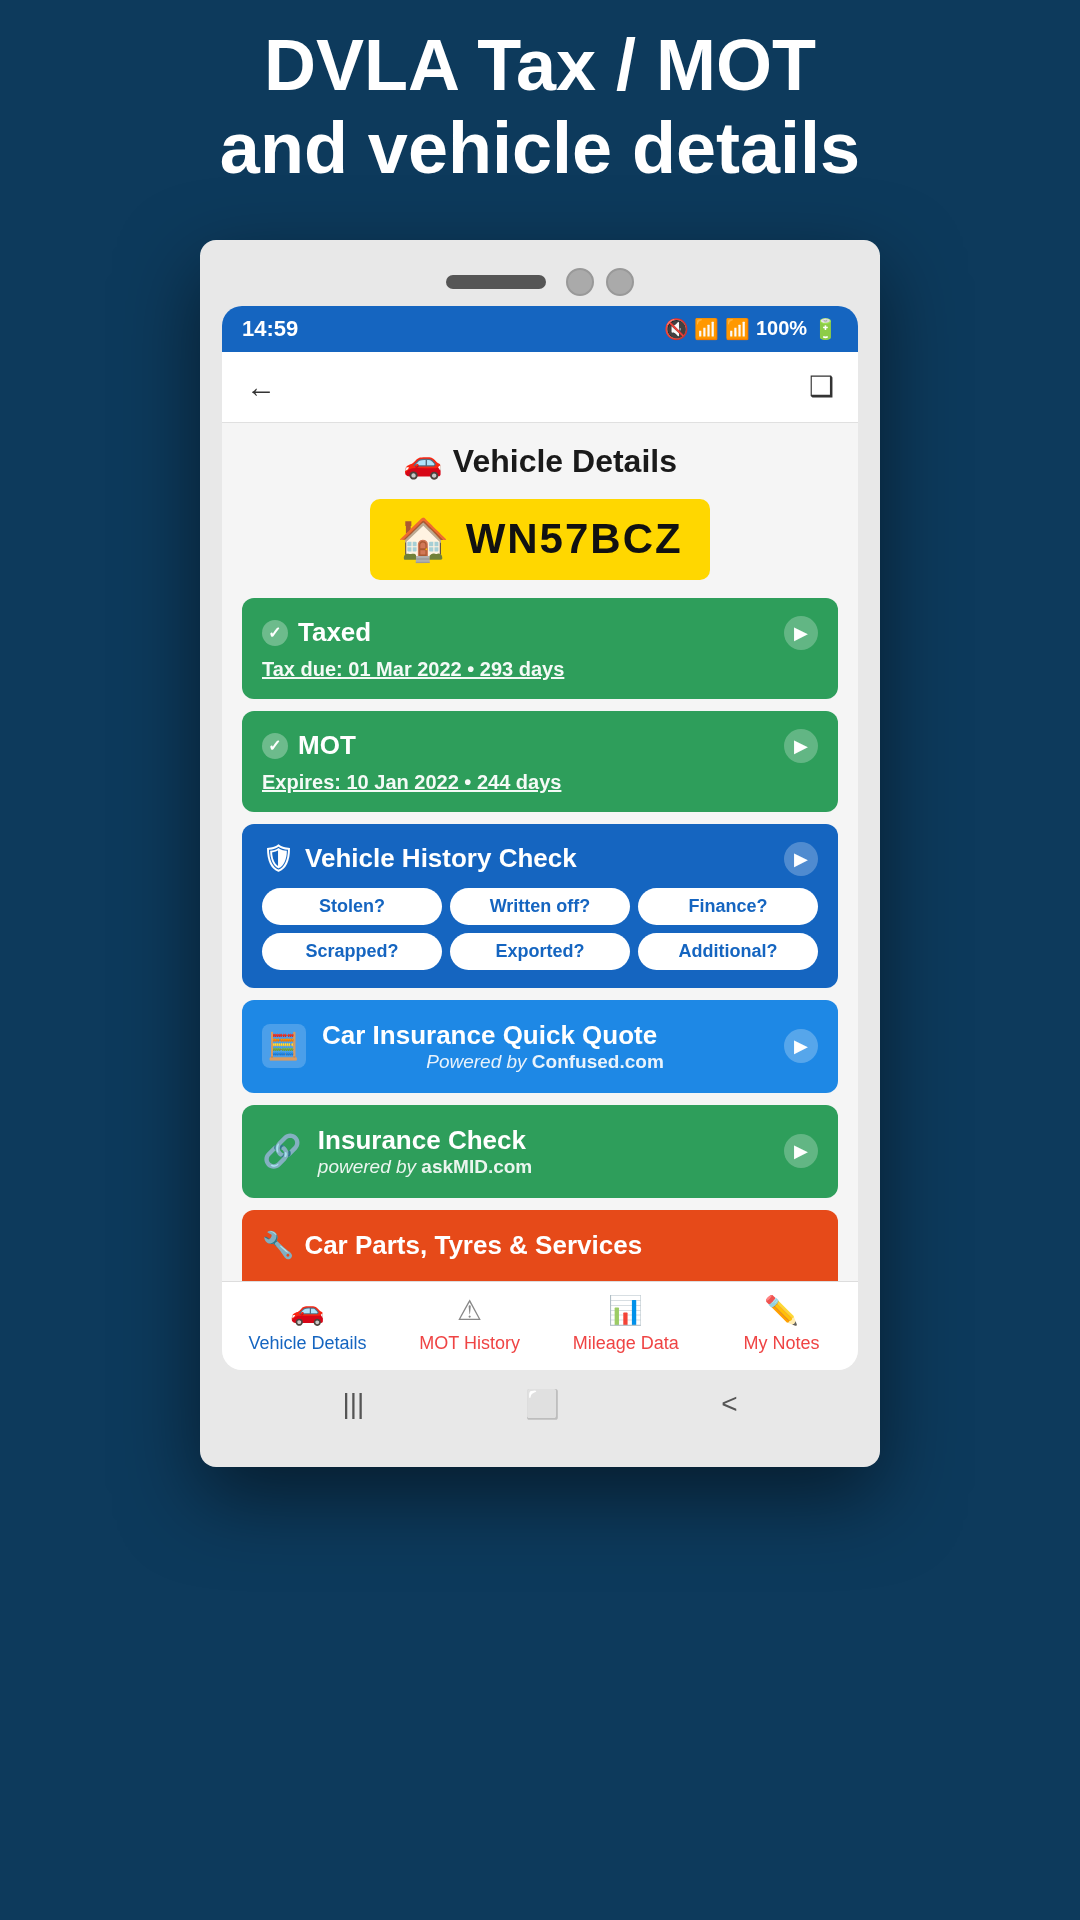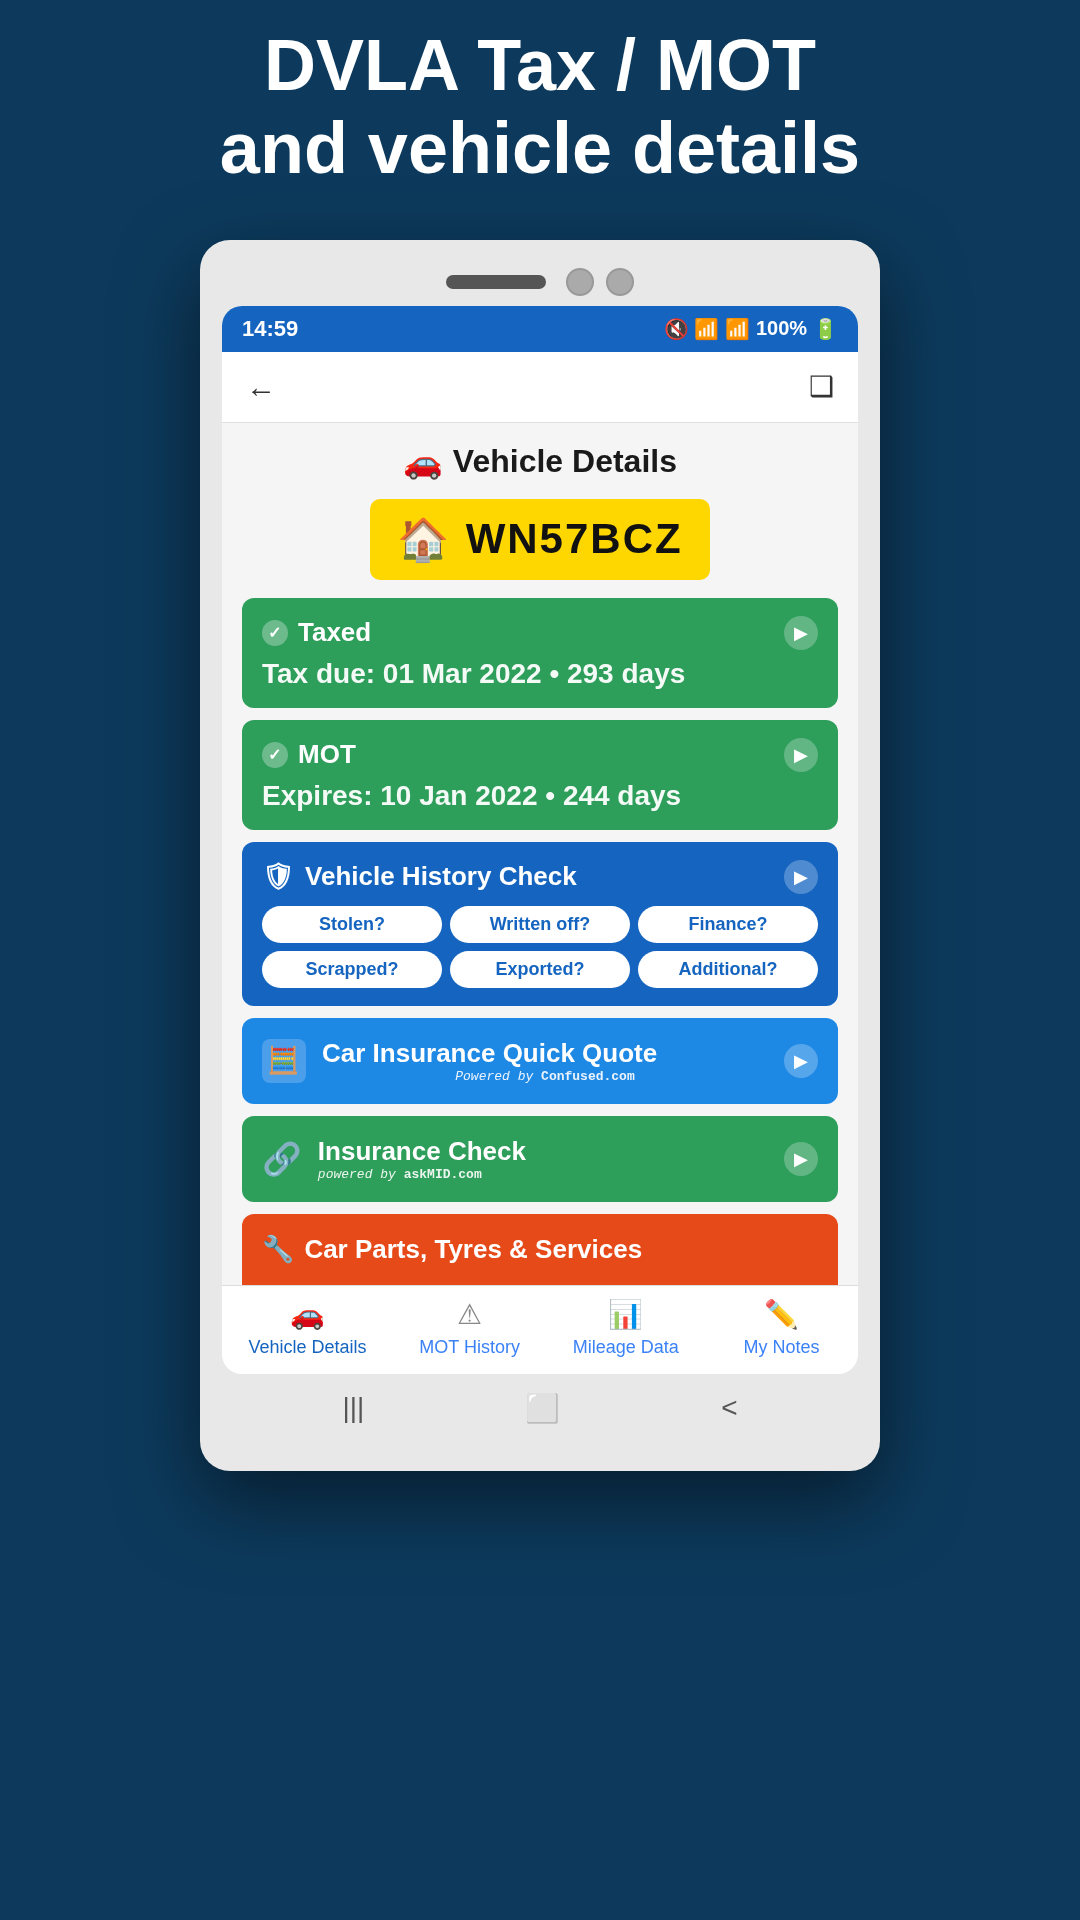--- a/index.html
+++ b/index.html
@@ -23,21 +23,21 @@
       line-height: 1.15;
       margin-top: 60px;
       margin-bottom: 50px;
       padding: 0 60px;
     }
 
     
     .phone-frame {
       width: 680px;
       background: #e8e8e8;
-      border-radius: 30px;
+      border-radius: 16px;
       padding: 28px 22px 36px 22px;
       box-shadow: 0 30px 80px rgba(0,0,0,0.5);
       position: relative;
     }
 
     
     .phone-top {
       display: flex;
       justify-content: center;
       align-items: center;
@@ -178,23 +178,24 @@
       margin-bottom: 8px;
     }
     .card-title {
       font-size: 26px;
       font-weight: 700;
       display: flex;
       align-items: center;
       gap: 10px;
     }
     .card-subtitle {
-      font-size: 28px;
+      font-size: 20px;
       font-weight: 600;
       opacity: 0.95;
+      text-decoration: underline;
     }
     .card-arrow {
       width: 34px;
       height: 34px;
       background: rgba(255,255,255,0.25);
       border-radius: 50%;
       display: flex;
       align-items: center;
       justify-content: center;
       font-size: 18px;
@@ -214,24 +215,23 @@
       color: #1565c0;
       border-radius: 20px;
       padding: 8px 10px;
       font-size: 18px;
       font-weight: 600;
       text-align: center;
     }
 
     
     .insurance-sub {
-      font-size: 13px;
+      font-size: 19px;
       font-style: italic;
       opacity: 0.9;
-      font-family: Liberation Mono, monospace;
     }
     .insurance-sub strong {
       font-style: normal;
       font-weight: 900;
     }
 
     
     .card-partial {
       border-radius: 12px 12px 0 0;
       padding: 20px 20px;
@@ -259,21 +259,21 @@
       display: flex;
       flex-direction: column;
       align-items: center;
       gap: 6px;
       cursor: pointer;
       min-width: 100px;
     }
     .nav-item-label {
       font-size: 18px;
       font-weight: 500;
-      color: #3b82f6;
+      color: #ef4444;
     }
     .nav-item.active .nav-item-label {
       color: #1565c0;
     }
     .nav-icon {
       font-size: 28px;
       color: #888;
     }
     .nav-item.active .nav-icon {
       color: #1565c0;

